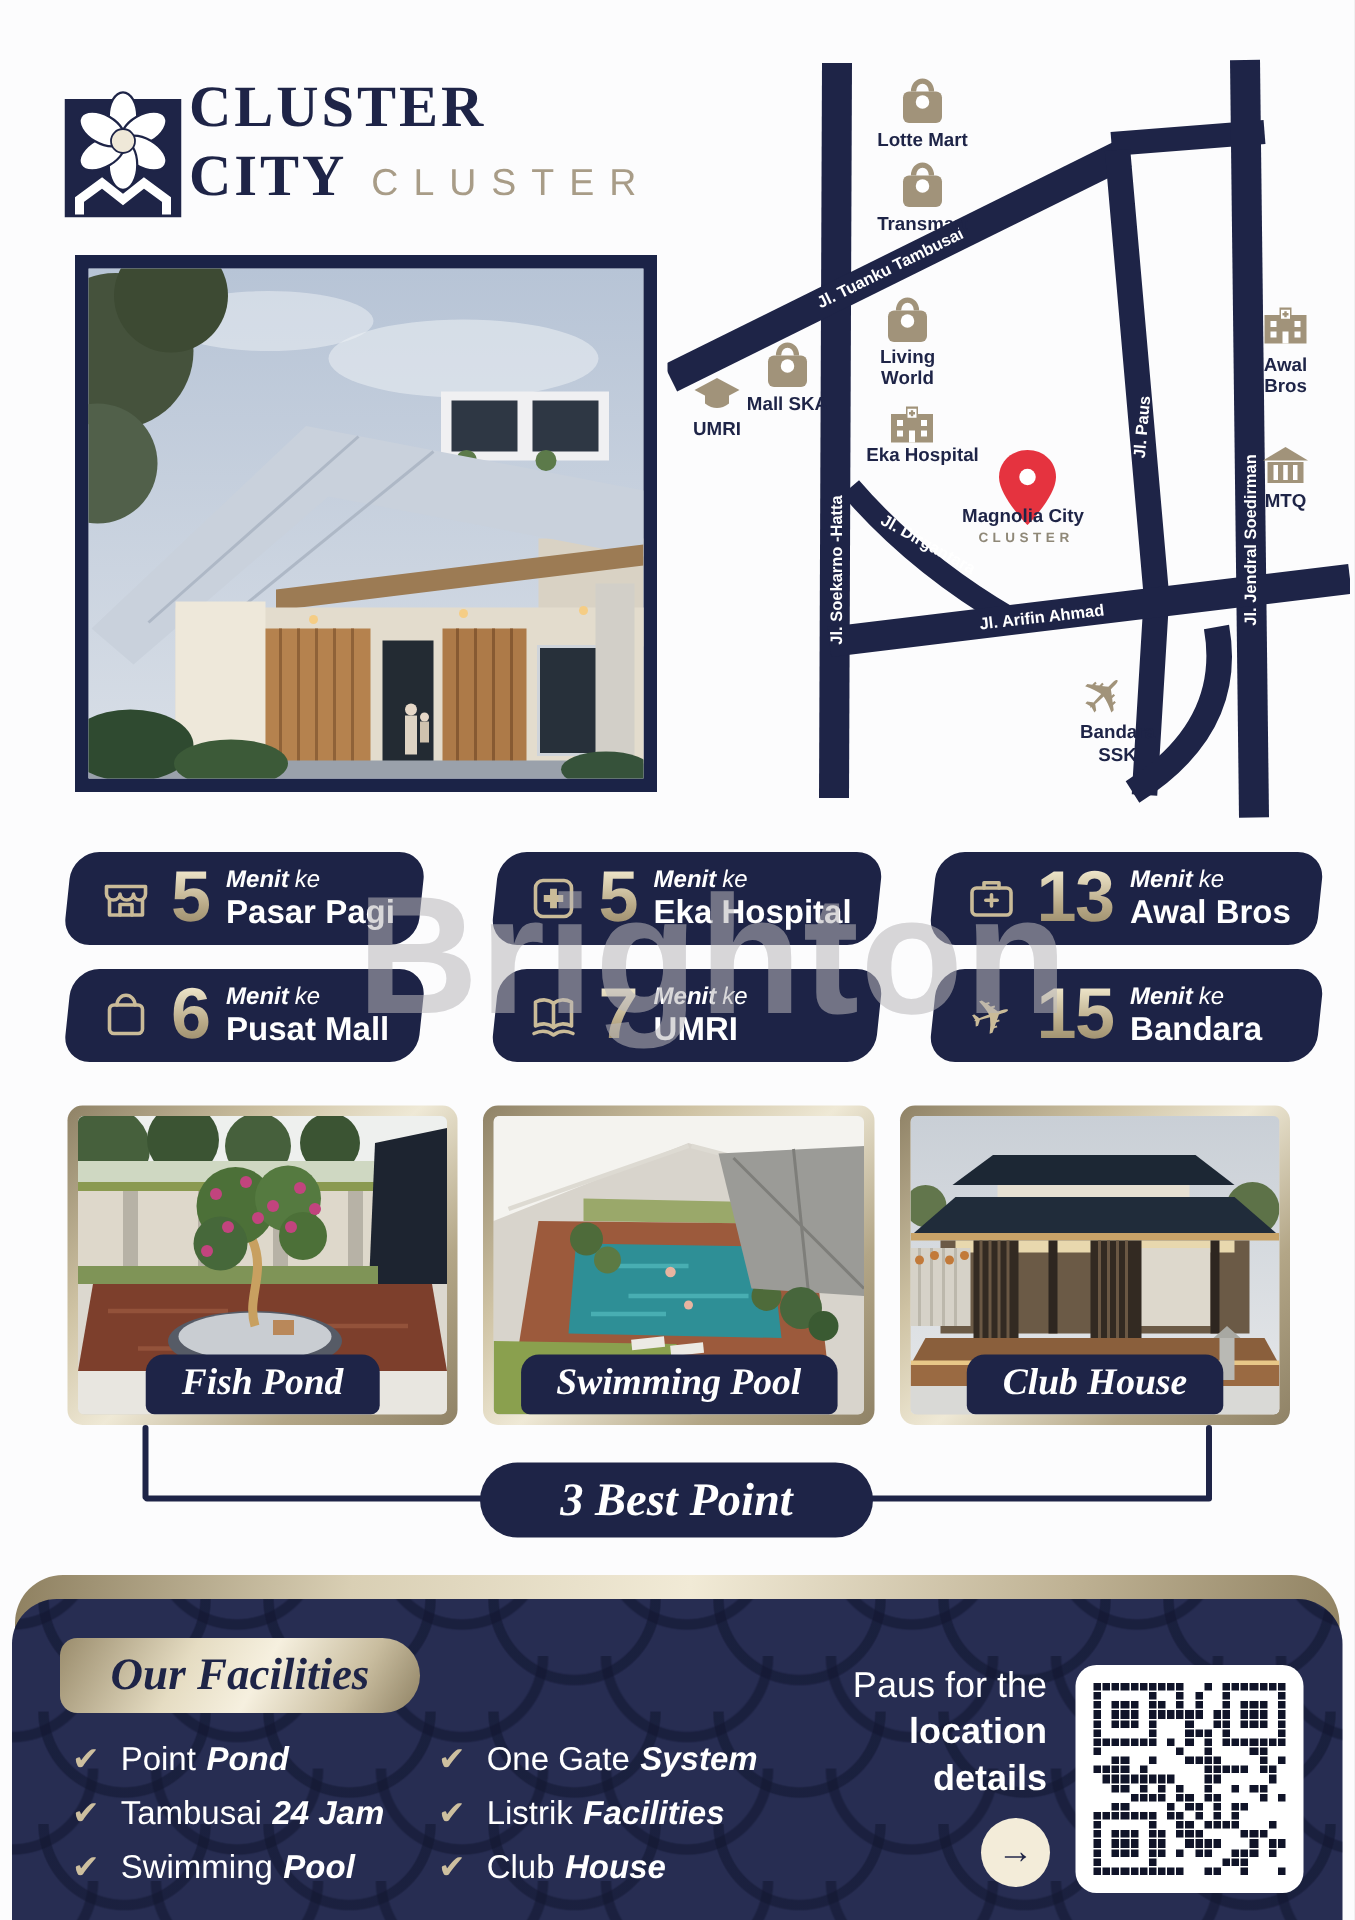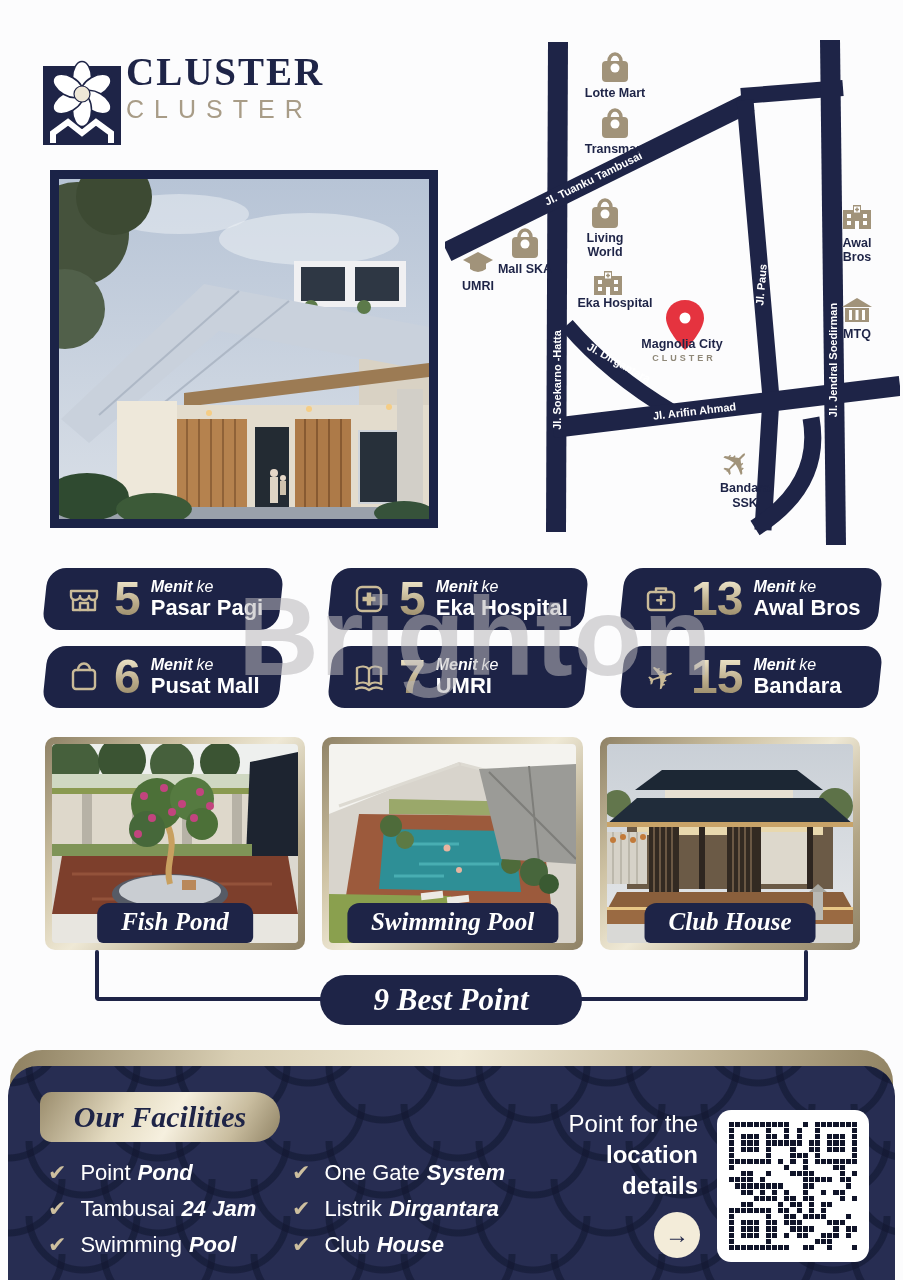--- a/index.html
+++ b/index.html
@@ -113,20 +113,21 @@
         <ellipse transform="translate(39,44) rotate(240)" cx="0" cy="-16" rx="9.5" ry="16.5" fill="#ffffff" stroke="#1e2447" stroke-width="1.5"></ellipse>
         <ellipse transform="translate(39,44) rotate(300)" cx="0" cy="-16" rx="9.5" ry="16.5" fill="#ffffff" stroke="#1e2447" stroke-width="1.5"></ellipse>
         <circle cx="39" cy="44" r="8" fill="#efe8d8" stroke="#1e2447" stroke-width="1.2"></circle>
       </g>
       <path d="M10,93 V83 L25,72 39,83 53,72 68,83 V93" stroke="#ffffff" stroke-width="6" fill="none"></path>
     </svg>
   </div>
   <div class="brand">
     <span class="brand-l1">CLUSTER</span>
     <span class="brand-row">
+      <span class="brand-l2">CITY</span>
       <span class="brand-l3">CLUSTER</span>
     </span>
   </div>
 
   <div class="house">
     <svg width="370" height="340" viewBox="0 0 370 340">
       <defs>
         <linearGradient id="sky" x1="0" y1="0" x2="0" y2="1">
           <stop offset="0" stop-color="#b7c4d6"></stop>
             <stop offset="1" stop-color="#d9dfe7"></stop>
@@ -521,21 +522,21 @@
         <rect x="206" y="148" width="10" height="28" fill="#b9b9b4"></rect>
         <polygon points="202,148 220,148 211,140" fill="#a8a8a2"></polygon>
       </svg>
       <div class="caption">Club House</div>
     </div>
   </div>
 
   <div class="bkt bkt-vl"></div>
   <div class="bkt bkt-vr"></div>
   <div class="bkt bkt-h"></div>
-  <div class="best-pill">9 Best Point</div>
+  <div class="best-pill">3 Best Point</div>
 
   <div class="panel-gold"></div>
   <div class="panel">
     <div class="panel-pattern"></div>
 
     <div class="fac-title">Our Facilities</div>
 
     <div class="fac-item" id="f0">
       <span class="check">✔</span>
       <span><span>Point</span><b class="em">Pond</b></span>
@@ -547,29 +548,29 @@
     <div class="fac-item" id="f2">
       <span class="check">✔</span>
       <span><span>Swimming</span><b class="em">Pool</b></span>
     </div>
     <div class="fac-item" id="f3">
       <span class="check">✔</span>
       <span><span>One Gate</span><b class="em">System</b></span>
     </div>
     <div class="fac-item" id="f4">
       <span class="check">✔</span>
-      <span><span>Listrik</span><b class="em">Dirgantara</b></span>
+      <span><span>Listrik</span><b class="em">Facilities</b></span>
     </div>
     <div class="fac-item" id="f5">
       <span class="check">✔</span>
       <span><span>Club</span><b class="em">House</b></span>
     </div>
 
     <div class="scan">
-      <span>Point for the</span>
+      <span>Paus for the</span>
       <span class="b">location</span>
       <span class="b">details</span>
     </div>
     <div class="arrow-circle">→</div>
     <div class="qr">
       <div class="qr-modules">
           <i style="grid-row:1;grid-column:1"></i>
           <i style="grid-row:1;grid-column:2"></i>
           <i style="grid-row:1;grid-column:3"></i>
           <i style="grid-row:1;grid-column:4"></i>

